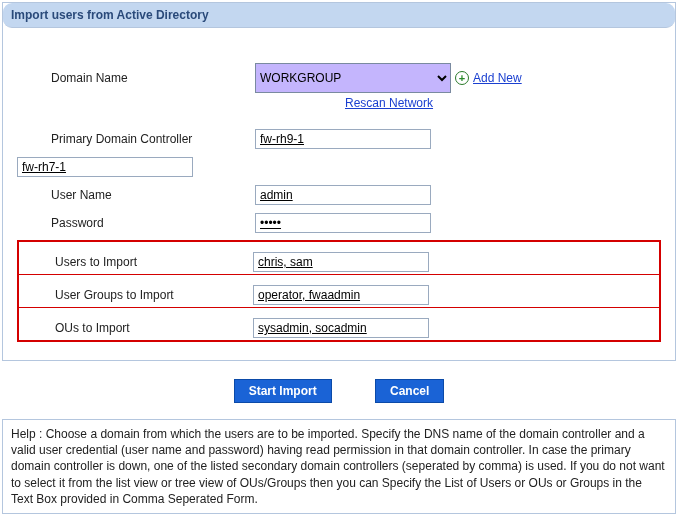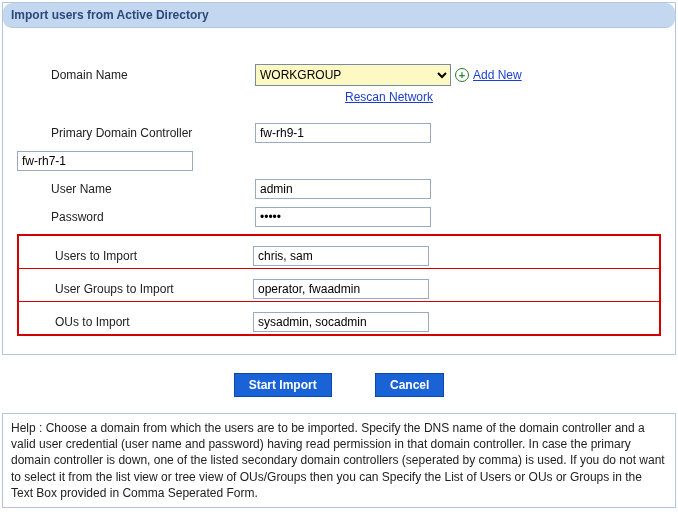--- a/index.html
+++ b/index.html
@@ -61,24 +61,24 @@
     margin-left: 32px;
   }
   .field-col {
     flex: 1;
     display: flex;
     align-items: center;
     gap: 4px;
   }
   select.domain-select {
     width: 196px;
-    height: 22px;
+    height: 30px;
     font-size: 12px;
     border: 1px solid #7a8aa0;
-    background: #fef9c3;
+    background: #c4b5fd;
   }
   .plus-icon {
     display: inline-flex;
     align-items: center;
     justify-content: center;
     width: 14px;
     height: 14px;
     border-radius: 50%;
     background: #fff;
     border: 1px solid #2a7a2a;
@@ -97,20 +97,21 @@
     height: 22px;
     align-items: flex-start;
   }
   input.text-input {
     width: 176px;
     height: 20px;
     font-size: 12px;
     padding: 1px 4px;
     border: 1px solid #9aaabf;
     background: #fff;
+    text-decoration: underline;
   }
   .redbox {
     border: 2px solid #d40000;
     margin-top: 4px;
   }
   .redbox .row {
     border-bottom: 1px solid #d40000;
     padding: 10px 2px 2px 2px;
   }
   .redbox .row:last-child { border-bottom: 0; }

